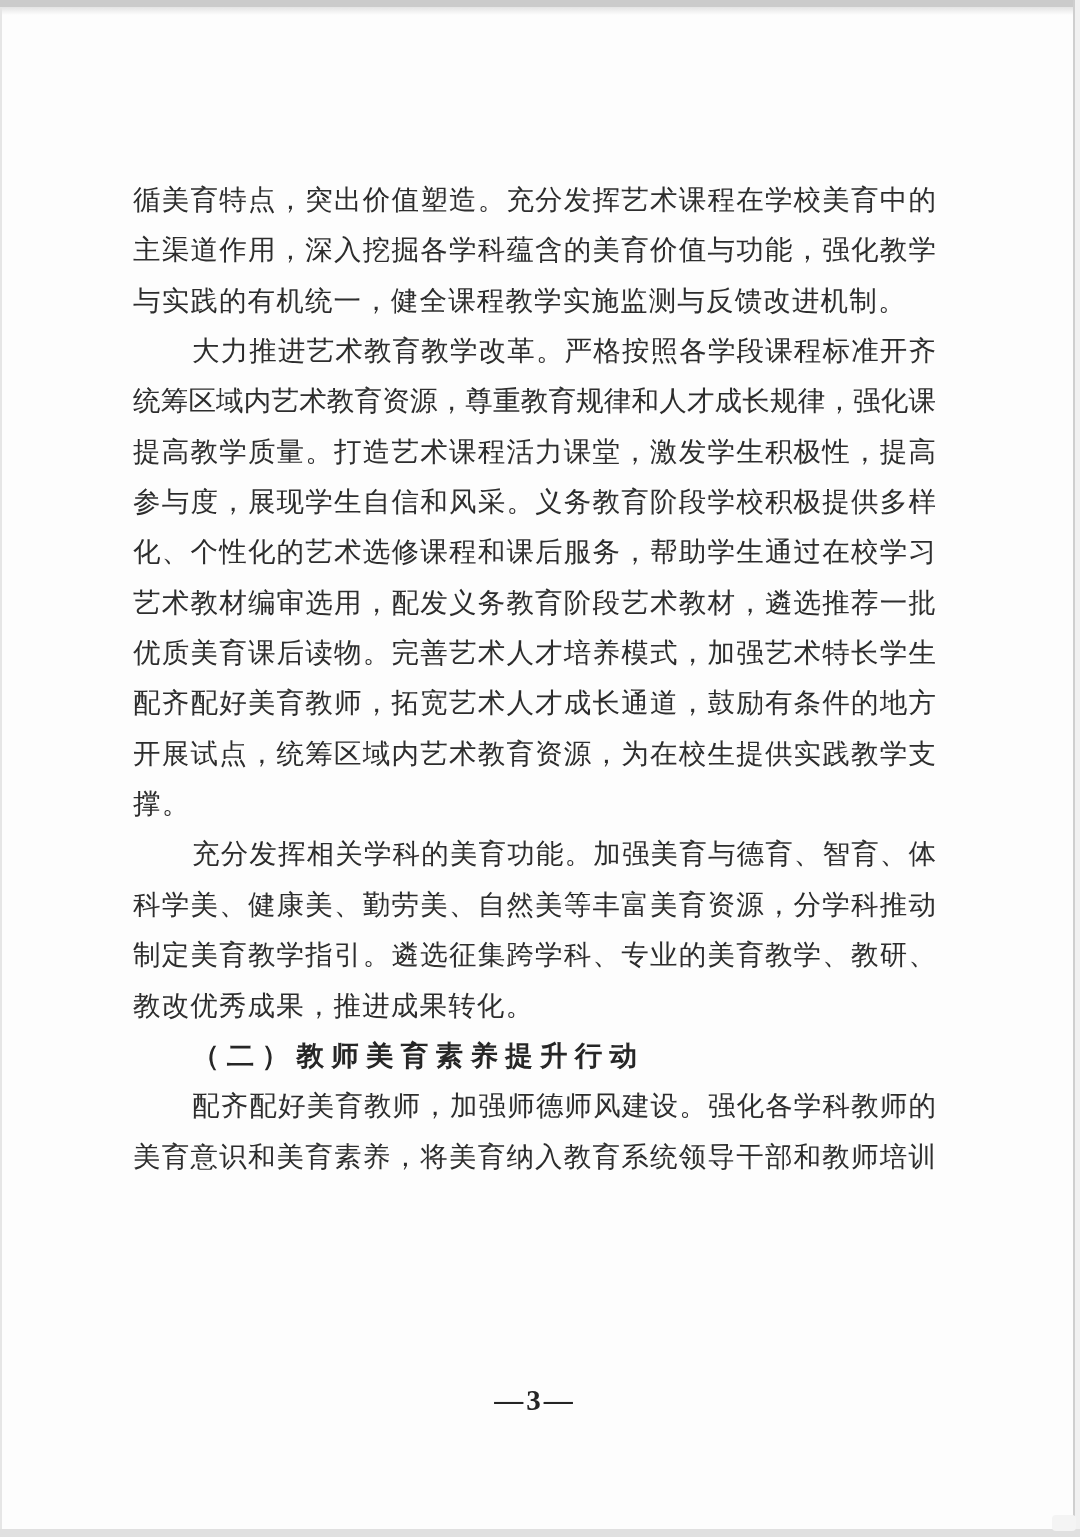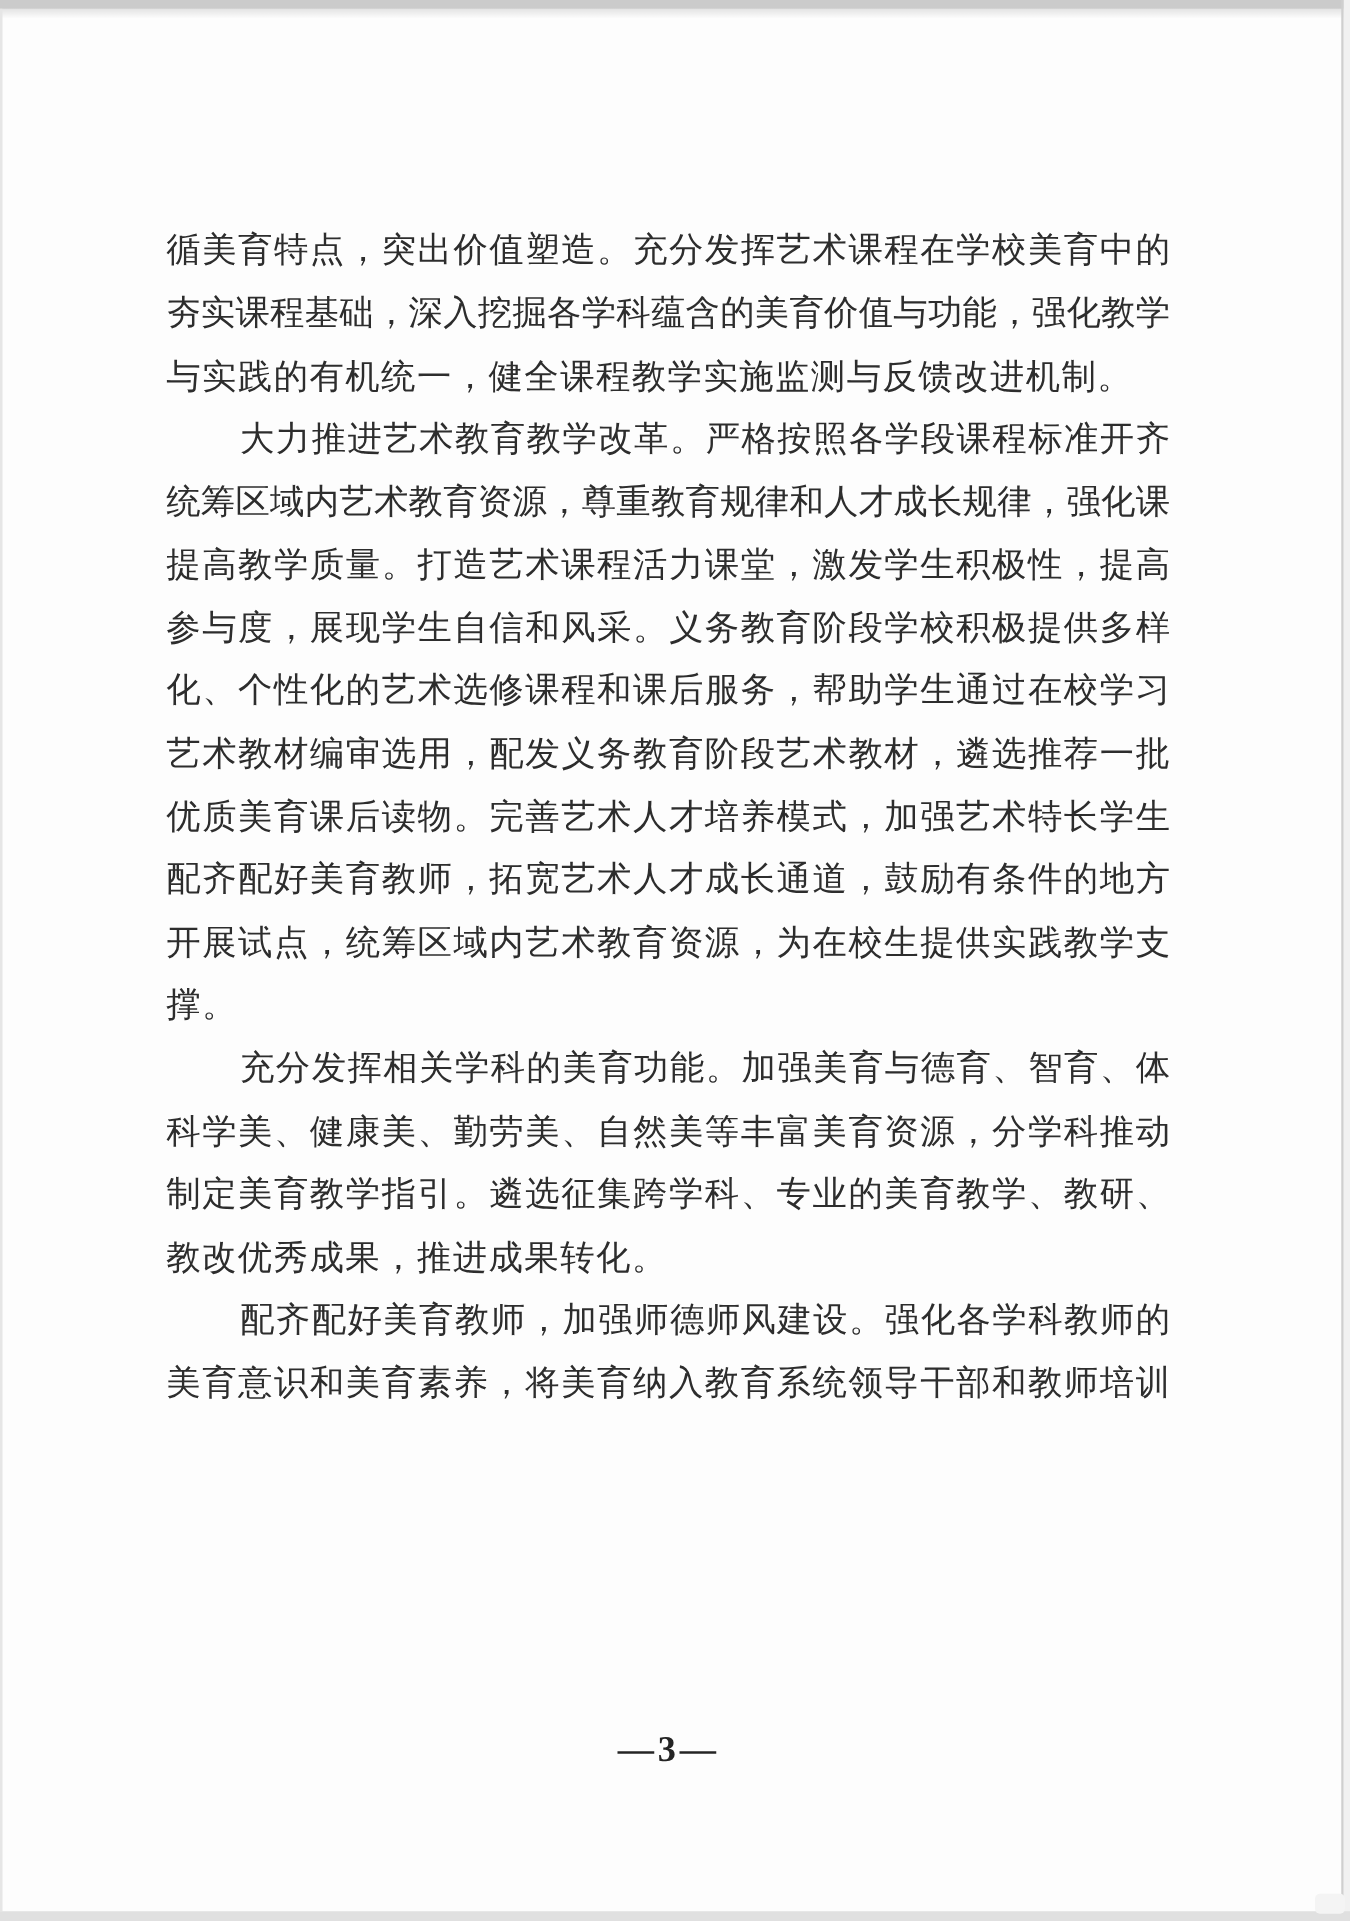--- a/index.html
+++ b/index.html
@@ -81,34 +81,35 @@
   <div class="edge-top"></div>
   <div class="edge-top-fade"></div>
   <div class="edge-left"></div>
   <div class="edge-right"></div>
   <div class="edge-right-outer"></div>
   <div class="edge-bottom"></div>
   <div class="corner-patch"></div>
 
   <div class="text-block">
       <div class="line fill">循美育特点，突出价值塑造。充分发挥艺术课程在学校美育中的</div>
-      <div class="line fill">夯实课程基础，深入挖掘各学科蕴含的美育价值与功能，强化教学</div>
+      <div class="line fill">主渠道作用，深入挖掘各学科蕴含的美育价值与功能，强化教学</div>
       <div class="line no-fill">与实践的有机统一，健全课程教学实施监测与反馈改进机制。</div>
       <div class="line fill indent">大力推进艺术教育教学改革。严格按照各学段课程标准开齐</div>
       <div class="line fill">统筹区域内艺术教育资源，尊重教育规律和人才成长规律，强化课</div>
       <div class="line fill">提高教学质量。打造艺术课程活力课堂，激发学生积极性，提高</div>
       <div class="line fill">参与度，展现学生自信和风采。义务教育阶段学校积极提供多样</div>
       <div class="line fill">化、个性化的艺术选修课程和课后服务，帮助学生通过在校学习</div>
       <div class="line fill">艺术教材编审选用，配发义务教育阶段艺术教材，遴选推荐一批</div>
       <div class="line fill">优质美育课后读物。完善艺术人才培养模式，加强艺术特长学生</div>
       <div class="line fill">配齐配好美育教师，拓宽艺术人才成长通道，鼓励有条件的地方</div>
       <div class="line fill">开展试点，统筹区域内艺术教育资源，为在校生提供实践教学支</div>
       <div class="line no-fill">撑。</div>
       <div class="line fill indent">充分发挥相关学科的美育功能。加强美育与德育、智育、体</div>
       <div class="line fill">科学美、健康美、勤劳美、自然美等丰富美育资源，分学科推动</div>
       <div class="line fill">制定美育教学指引。遴选征集跨学科、专业的美育教学、教研、</div>
       <div class="line no-fill">教改优秀成果，推进成果转化。</div>
+      <div class="line no-fill indent heading">（二）教师美育素养提升行动</div>
       <div class="line fill indent">配齐配好美育教师，加强师德师风建设。强化各学科教师的</div>
       <div class="line fill">美育意识和美育素养，将美育纳入教育系统领导干部和教师培训</div>
     </div>
 
   <div class="page-number">—3—</div>
 </div>
 
 </body></html>

